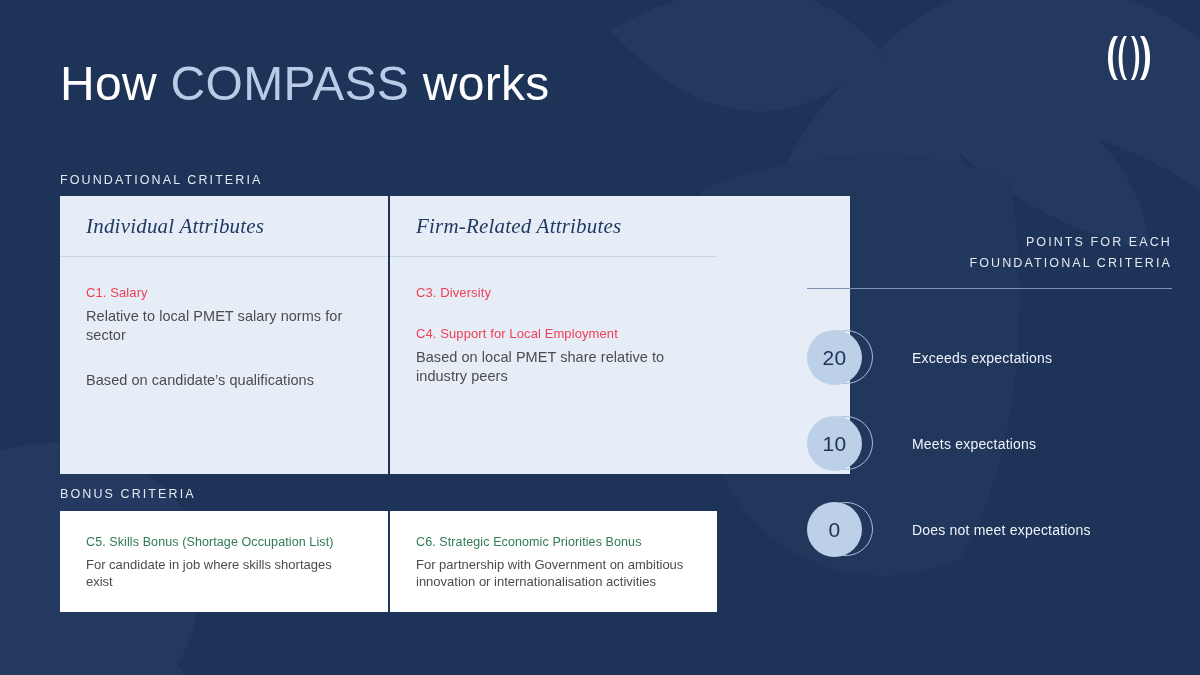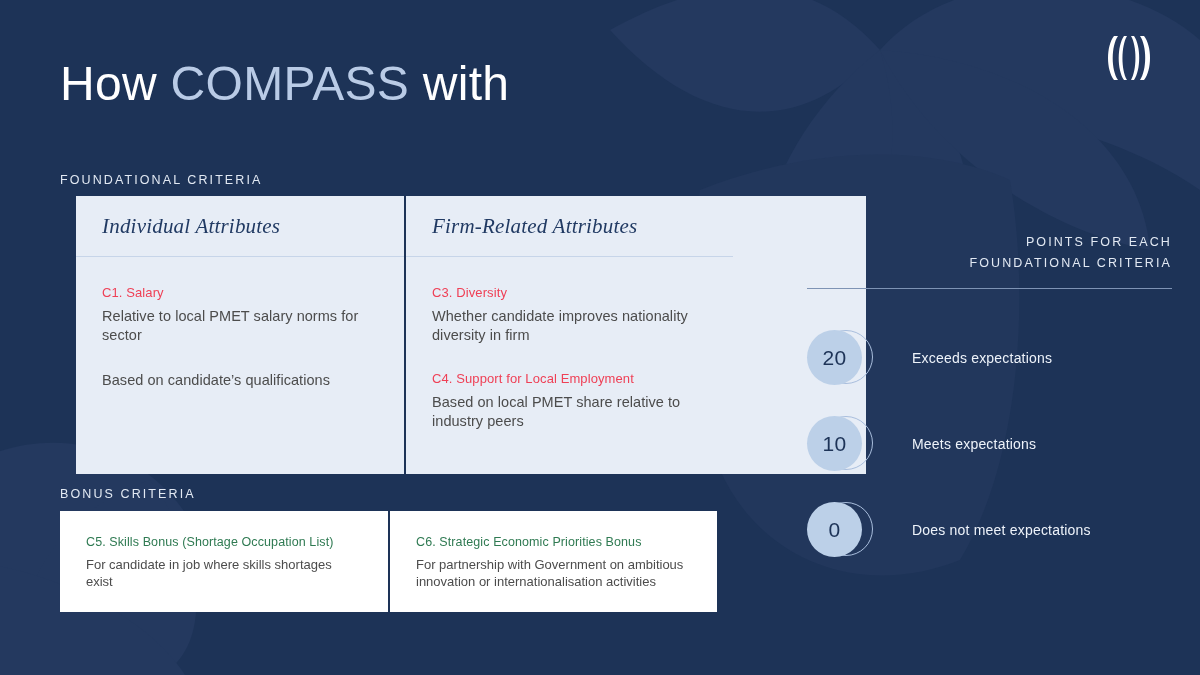--- a/index.html
+++ b/index.html
@@ -71,21 +71,20 @@
   
   .card {
     position: absolute;
     background: #e7edf6;
   }
   #foundational-card {
     left: 60px;
     top: 196px;
     width: 790px;
     height: 278px;
-    margin-left: 16px;
   }
   #bonus-card {
     left: 60px;
     top: 511px;
     width: 657px;
     height: 101px;
     background: #ffffff;
   }
 
   .card-grid {
@@ -249,21 +248,21 @@
   <svg class="logo" viewBox="0 0 58 52" aria-hidden="true">
     <g fill="#ffffff">
       <path d="M14 4 C 6 14, 6 38, 14 48 L 18 48 C 11 38, 11 14, 18 4 Z"></path>
       <path d="M24 4 C 17 14, 17 38, 24 48 L 27 48 C 21 38, 21 14, 27 4 Z"></path>
       <path d="M44 4 C 52 14, 52 38, 44 48 L 40 48 C 47 38, 47 14, 40 4 Z"></path>
       <path d="M34 4 C 41 14, 41 38, 34 48 L 31 48 C 37 38, 37 14, 31 4 Z"></path>
     </g>
   </svg>
 
   <div class="title">
-    <span>How </span><span class="accent">COMPASS</span><span> with</span>
+    <span>How </span><span class="accent">COMPASS</span><span> works</span>
   </div>
 
   <div class="eyebrow" id="eyebrow-foundational">FOUNDATIONAL CRITERIA</div>
 
   <div class="card" id="foundational-card">
     <div class="card-grid">
 
       <div class="card-col col-left">
         <div class="col-header">
           <div class="col-header-text">Individual Attributes</div>
@@ -279,21 +278,20 @@
         </div>
       </div>
 
       <div class="card-col col-right">
         <div class="col-header">
           <div class="col-header-text">Firm-Related Attributes</div>
         </div>
         <div class="criteria-body">
           <div class="criterion">
             <div class="criterion-label">C3. Diversity</div>
-            <div class="criterion-desc">Whether candidate improves nationality diversity in firm</div>
           </div>
           <div class="criterion">
             <div class="criterion-label">C4. Support for Local Employment</div>
             <div class="criterion-desc">Based on local PMET share relative to industry peers</div>
           </div>
         </div>
       </div>
 
     </div>
   </div>

